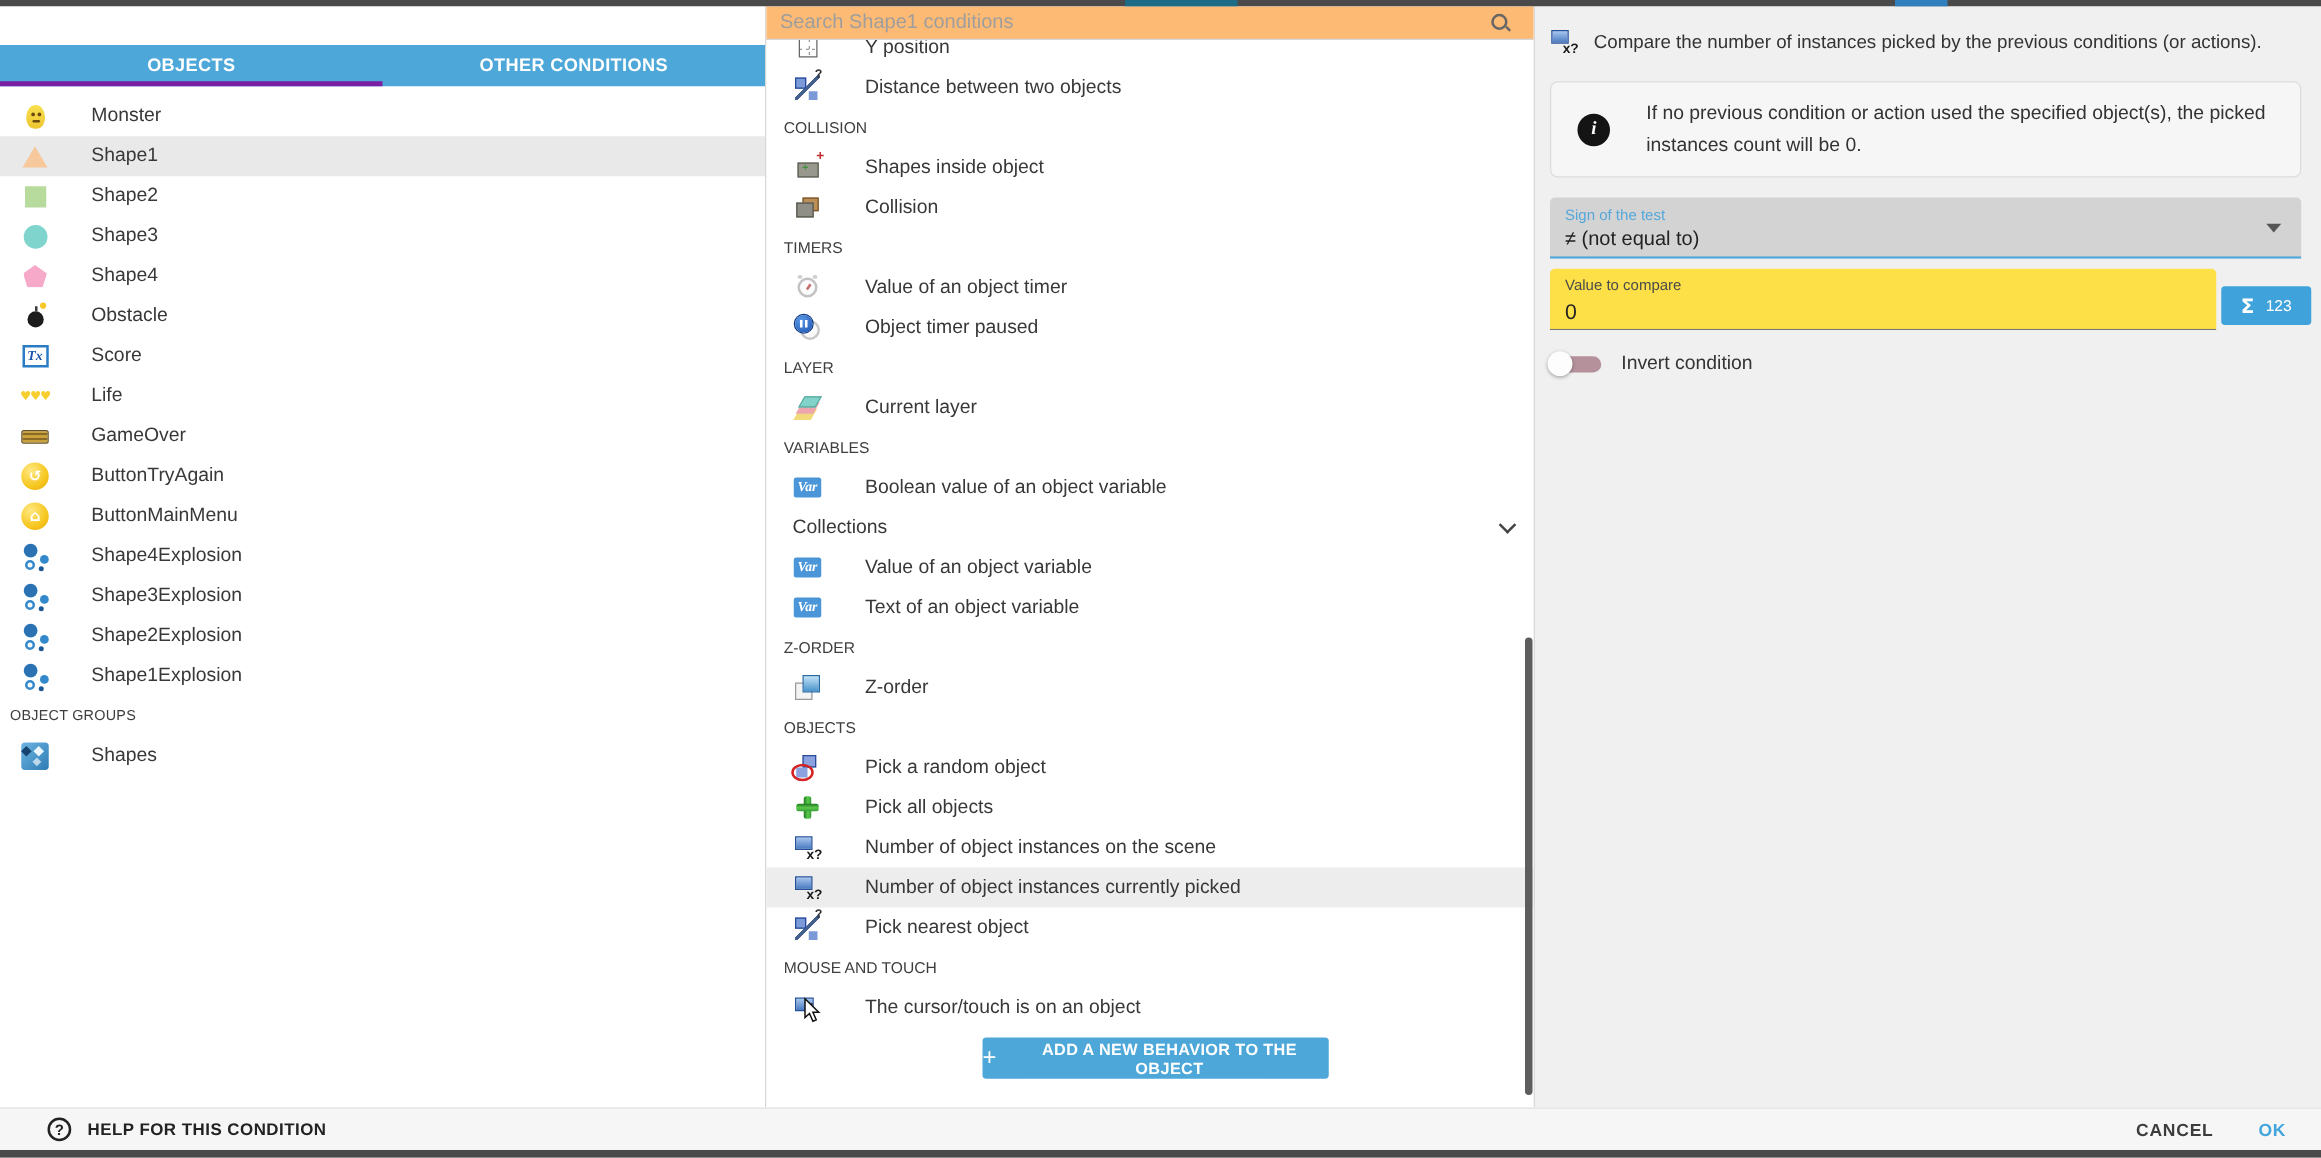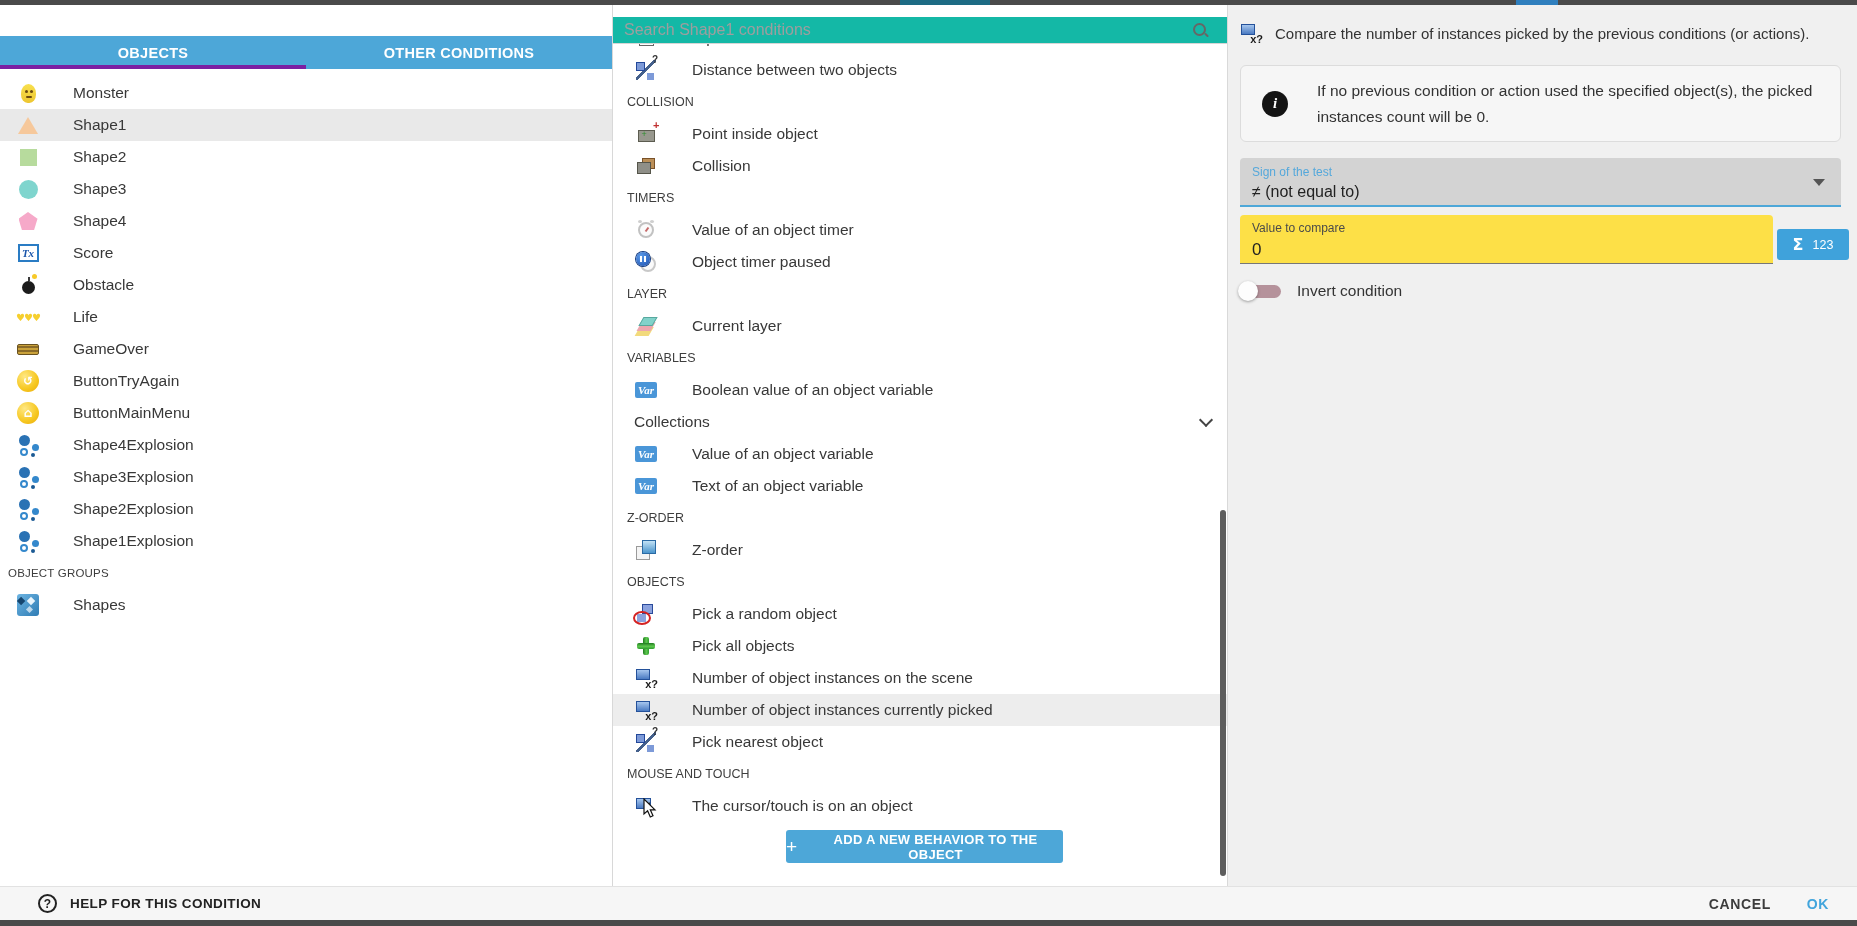--- a/index.html
+++ b/index.html
@@ -52,21 +52,21 @@
 .i-retry-button,.i-home-button{width:22px;height:22px;border-radius:50%;background:radial-gradient(circle at 35% 30%,#ffe884,#f6c71f 60%,#eaa90e);color:#fff;display:flex;align-items:center;justify-content:center;font:bold 12px "DejaVu Sans",sans-serif}
 .i-explosion{width:22px;height:22px;position:relative}
 .i-explosion::before{content:"";position:absolute;left:2px;top:1px;width:11px;height:11px;border-radius:50%;background:#2a72b4;box-shadow:11px 7px 0 -2px #3488cc}
 .i-explosion::after{content:"";position:absolute;left:3px;top:14px;width:4px;height:4px;border-radius:50%;border:2px solid #3488cc;box-shadow:9px 3px 0 -2px #1c5a94}
 .i-shapes-group{width:22px;height:22px;border-radius:3px;background:linear-gradient(135deg,#6cb4e2,#2f7cb4);position:relative}
 .i-shapes-group::before{content:"";position:absolute;left:11px;top:4px;width:6px;height:6px;background:#eaf5fc;transform:rotate(45deg);box-shadow:-7px 7px 0 #15456e}
 .i-shapes-group::after{content:"";position:absolute;left:10px;top:13px;width:5px;height:5px;background:#bcd8ec;transform:rotate(45deg)}
 
 
 .middle-panel{position:absolute;left:612px;top:5px;width:615px;height:881px;background:#fff;border-left:1px solid #d8d8d8;overflow:hidden}
-.mp-search{position:absolute;left:0;top:12px;width:100%;height:27px;background:#14b8a6;border-bottom:1px solid #d6d6d6;display:flex;align-items:center;z-index:3}
+.mp-search{position:absolute;left:0;top:0;width:100%;height:27px;background:#fdba74;border-bottom:1px solid #d6d6d6;display:flex;align-items:center;z-index:3}
 .mp-search input{flex:1;border:0;outline:0;height:100%;padding-left:11px;font:16px "Liberation Sans",sans-serif;color:#333;background:transparent}
 .mp-search .i-search{margin-right:18px}
 .cond-list{position:absolute;left:0;top:17px;width:100%;z-index:1}
 .cond-row{height:32px;display:flex;align-items:center;padding-left:22px;cursor:pointer}
 .cond-row.selected{background:#ededed}
 .cond-icon{width:22px;height:20px;flex:none;display:flex;align-items:center;justify-content:center;position:relative}
 .cond-label{margin-left:35px;font-size:15.5px;color:var(--ink)}
 .cond-header{height:32px;display:flex;align-items:center;padding-left:14px;font-size:12.5px;color:#3e3e3e}
 .cond-group{height:32px;display:flex;align-items:center;padding-left:21px;font-size:15.5px;color:var(--ink);position:relative;cursor:pointer}
 .chevron{position:absolute;right:16px;top:9px;width:10px;height:10px;border-right:2px solid #444;border-bottom:2px solid #444;transform:rotate(45deg)}
@@ -190,29 +190,29 @@
           <span class="obj-label">Shape3</span>
         </div>
         <div class="obj-row">
           <span class="obj-icon">
             <span class="i-pentagon"></span>
           </span>
           <span class="obj-label">Shape4</span>
         </div>
         <div class="obj-row">
           <span class="obj-icon">
+            <span class="i-bomb"></span>
+          </span>
+          <span class="obj-label">Obstacle</span>
+        </div>
+        <div class="obj-row">
+          <span class="obj-icon">
             <span class="i-score-text">Tx</span>
           </span>
           <span class="obj-label">Score</span>
-        </div>
-        <div class="obj-row">
-          <span class="obj-icon">
-            <span class="i-bomb"></span>
-          </span>
-          <span class="obj-label">Obstacle</span>
         </div>
         <div class="obj-row">
           <span class="obj-icon">
             <span class="i-hearts">♥♥♥</span>
           </span>
           <span class="obj-label">Life</span>
         </div>
         <div class="obj-row">
           <span class="obj-icon">
             <span class="i-gameover-banner"></span>
@@ -277,21 +277,21 @@
           <span class="cond-icon">
             <span class="c-distance"></span>
           </span>
           <span class="cond-label">Distance between two objects</span>
         </div>
         <div class="cond-header">COLLISION</div>
         <div class="cond-row">
           <span class="cond-icon">
             <span class="c-point-inside"></span>
           </span>
-          <span class="cond-label">Point inside object</span>
+          <span class="cond-label">Shapes inside object</span>
         </div>
         <div class="cond-row">
           <span class="cond-icon">
             <span class="c-collision"></span>
           </span>
           <span class="cond-label">Collision</span>
         </div>
         <div class="cond-header">TIMERS</div>
         <div class="cond-row">
           <span class="cond-icon">

